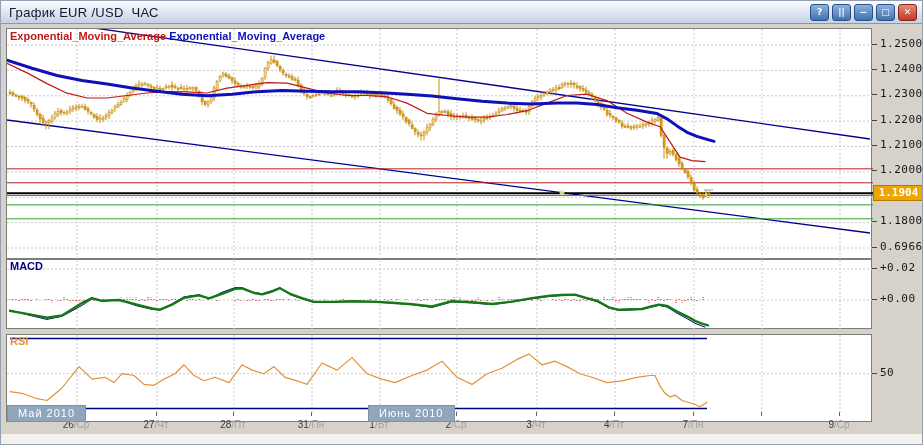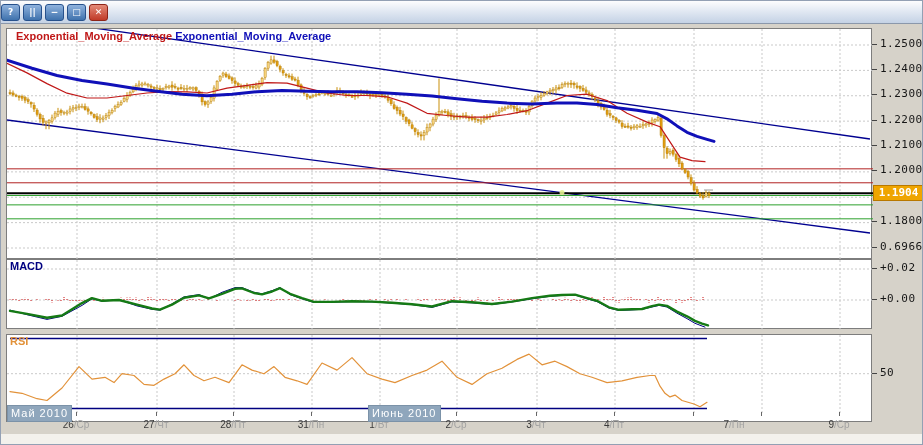--- a/index.html
+++ b/index.html
@@ -10,47 +10,48 @@
             border-bottom:1px solid #8b98ab;display:flex;align-items:center;justify-content:space-between;}
   .title-text{margin-left:8px;font-size:13px;color:#151a30;white-space:pre;letter-spacing:.3px;}
   .win-buttons{display:flex;gap:3px;margin-right:5px;}
   .win-btn{width:17px;height:15px;border-radius:3px;border:1px solid #27518c;
            background:linear-gradient(180deg,#8fb2dd,#3f72ad);color:#fff;font-size:9px;font-weight:bold;
            display:flex;align-items:center;justify-content:center;line-height:1;cursor:default;
            font-family:"DejaVu Sans",sans-serif;}
   .win-btn.close{background:linear-gradient(180deg,#e48a78,#c03a28);border-color:#8d2418;}
   .pane{position:absolute;background:#fff;border:1px solid #7d7d7d;box-sizing:border-box;}
   .pane svg{display:block;}
-  .legend{position:absolute;left:9px;top:1px;font-size:11px;font-weight:bold;white-space:pre;z-index:5;}
+  .legend{position:absolute;left:3px;top:1px;font-size:11px;font-weight:bold;white-space:pre;z-index:5;}
   .legend .ema-red{color:#c01818;}
   .legend .ema-blue{color:#1010b8;}
   .pane-label{position:absolute;left:3px;top:0;font-size:11px;font-weight:bold;z-index:5;}
   .macd-label{color:#000080;}
   .rsi-label{color:#e2923a;}
   .right-axis{position:absolute;left:871px;top:0;width:52px;height:445px;}
   .axis-label{position:absolute;left:8px;font-size:11px;color:#161616;
               font-family:"DejaVu Sans Mono",monospace;letter-spacing:.5px;}
   .axis-tick{position:absolute;left:0;width:5px;height:1px;background:#444;}
   .price-tag{position:absolute;left:1px;width:49px;height:14px;border:1px solid #b87800;
              background:#efa500;color:#fff;font-family:"DejaVu Sans Mono",monospace;font-size:11px;
              font-weight:bold;text-align:center;line-height:14px;z-index:6;}
   .date-axis{position:absolute;left:5px;top:411px;width:866px;height:24px;}
   .date-tick{position:absolute;top:0;width:1px;height:4px;background:#666;}
   .date-label{position:absolute;top:7px;transform:translateX(-50%);font-size:10px;white-space:nowrap;}
   .date-label .day{color:#3a3a3a;}
   .date-label .wd{color:#a2a2a2;}
   .month-badge{position:absolute;top:404px;height:15px;background:#8fa6bc;border:1px solid #7b92a8;
-               color:#fff;font-size:11px;line-height:15px;padding:0 3px;z-index:7;letter-spacing:1px;}
+               color:#fff;font-size:11px;line-height:15px;padding:0 10px;z-index:7;letter-spacing:1px;}
   .bottom-strip{position:absolute;left:0;top:433px;width:100%;height:12px;background:#f3f1ec;}
 </style>
 </head>
 <body>
 
 <div class="window">
   <div class="titlebar">
+    <span class="title-text">График EUR /USD  ЧАС</span>
     <div class="win-buttons">
         <div class="win-btn">?</div>
         <div class="win-btn">||</div>
         <div class="win-btn">−</div>
         <div class="win-btn">□</div>
         <div class="win-btn close">✕</div>
       </div>
   </div>
 
   <div class="pane" id="main-pane" style="left: 5px; top: 27px; width: 866px; height: 231px;">
@@ -825,21 +826,21 @@
       <div class="date-label" style="left: 305px;"><span class="day">31</span><span class="wd">/Пн</span></div>
       <div class="date-tick" style="left: 373px;"></div>
       <div class="date-label" style="left: 373px;"><span class="day">1</span><span class="wd">/Вт</span></div>
       <div class="date-tick" style="left: 450px;"></div>
       <div class="date-label" style="left: 450px;"><span class="day">2</span><span class="wd">/Ср</span></div>
       <div class="date-tick" style="left: 530px;"></div>
       <div class="date-label" style="left: 530px;"><span class="day">3</span><span class="wd">/Чт</span></div>
       <div class="date-tick" style="left: 608px;"></div>
       <div class="date-label" style="left: 608px;"><span class="day">4</span><span class="wd">/Пт</span></div>
       <div class="date-tick" style="left: 687px;"></div>
-      <div class="date-label" style="left: 728px;"><span class="day">7</span><span class="wd">/Пн</span></div>
+      <div class="date-label" style="left: 687px;"><span class="day">7</span><span class="wd">/Пн</span></div>
       <div class="date-tick" style="left: 755px;"></div>
       <div class="date-label" style="left: 755px; margin-top: 16px;"><span class="day">8</span><span class="wd">/Вт</span></div>
       <div class="date-tick" style="left: 833px;"></div>
       <div class="date-label" style="left: 833px;"><span class="day">9</span><span class="wd">/Ср</span></div>
     </div>
   <div class="bottom-strip"></div>
 <div class="month-badge" style="left: 6px;">Май 2010</div>
     <div class="month-badge" style="left: 367px;">Июнь 2010</div>
   </div>
 

